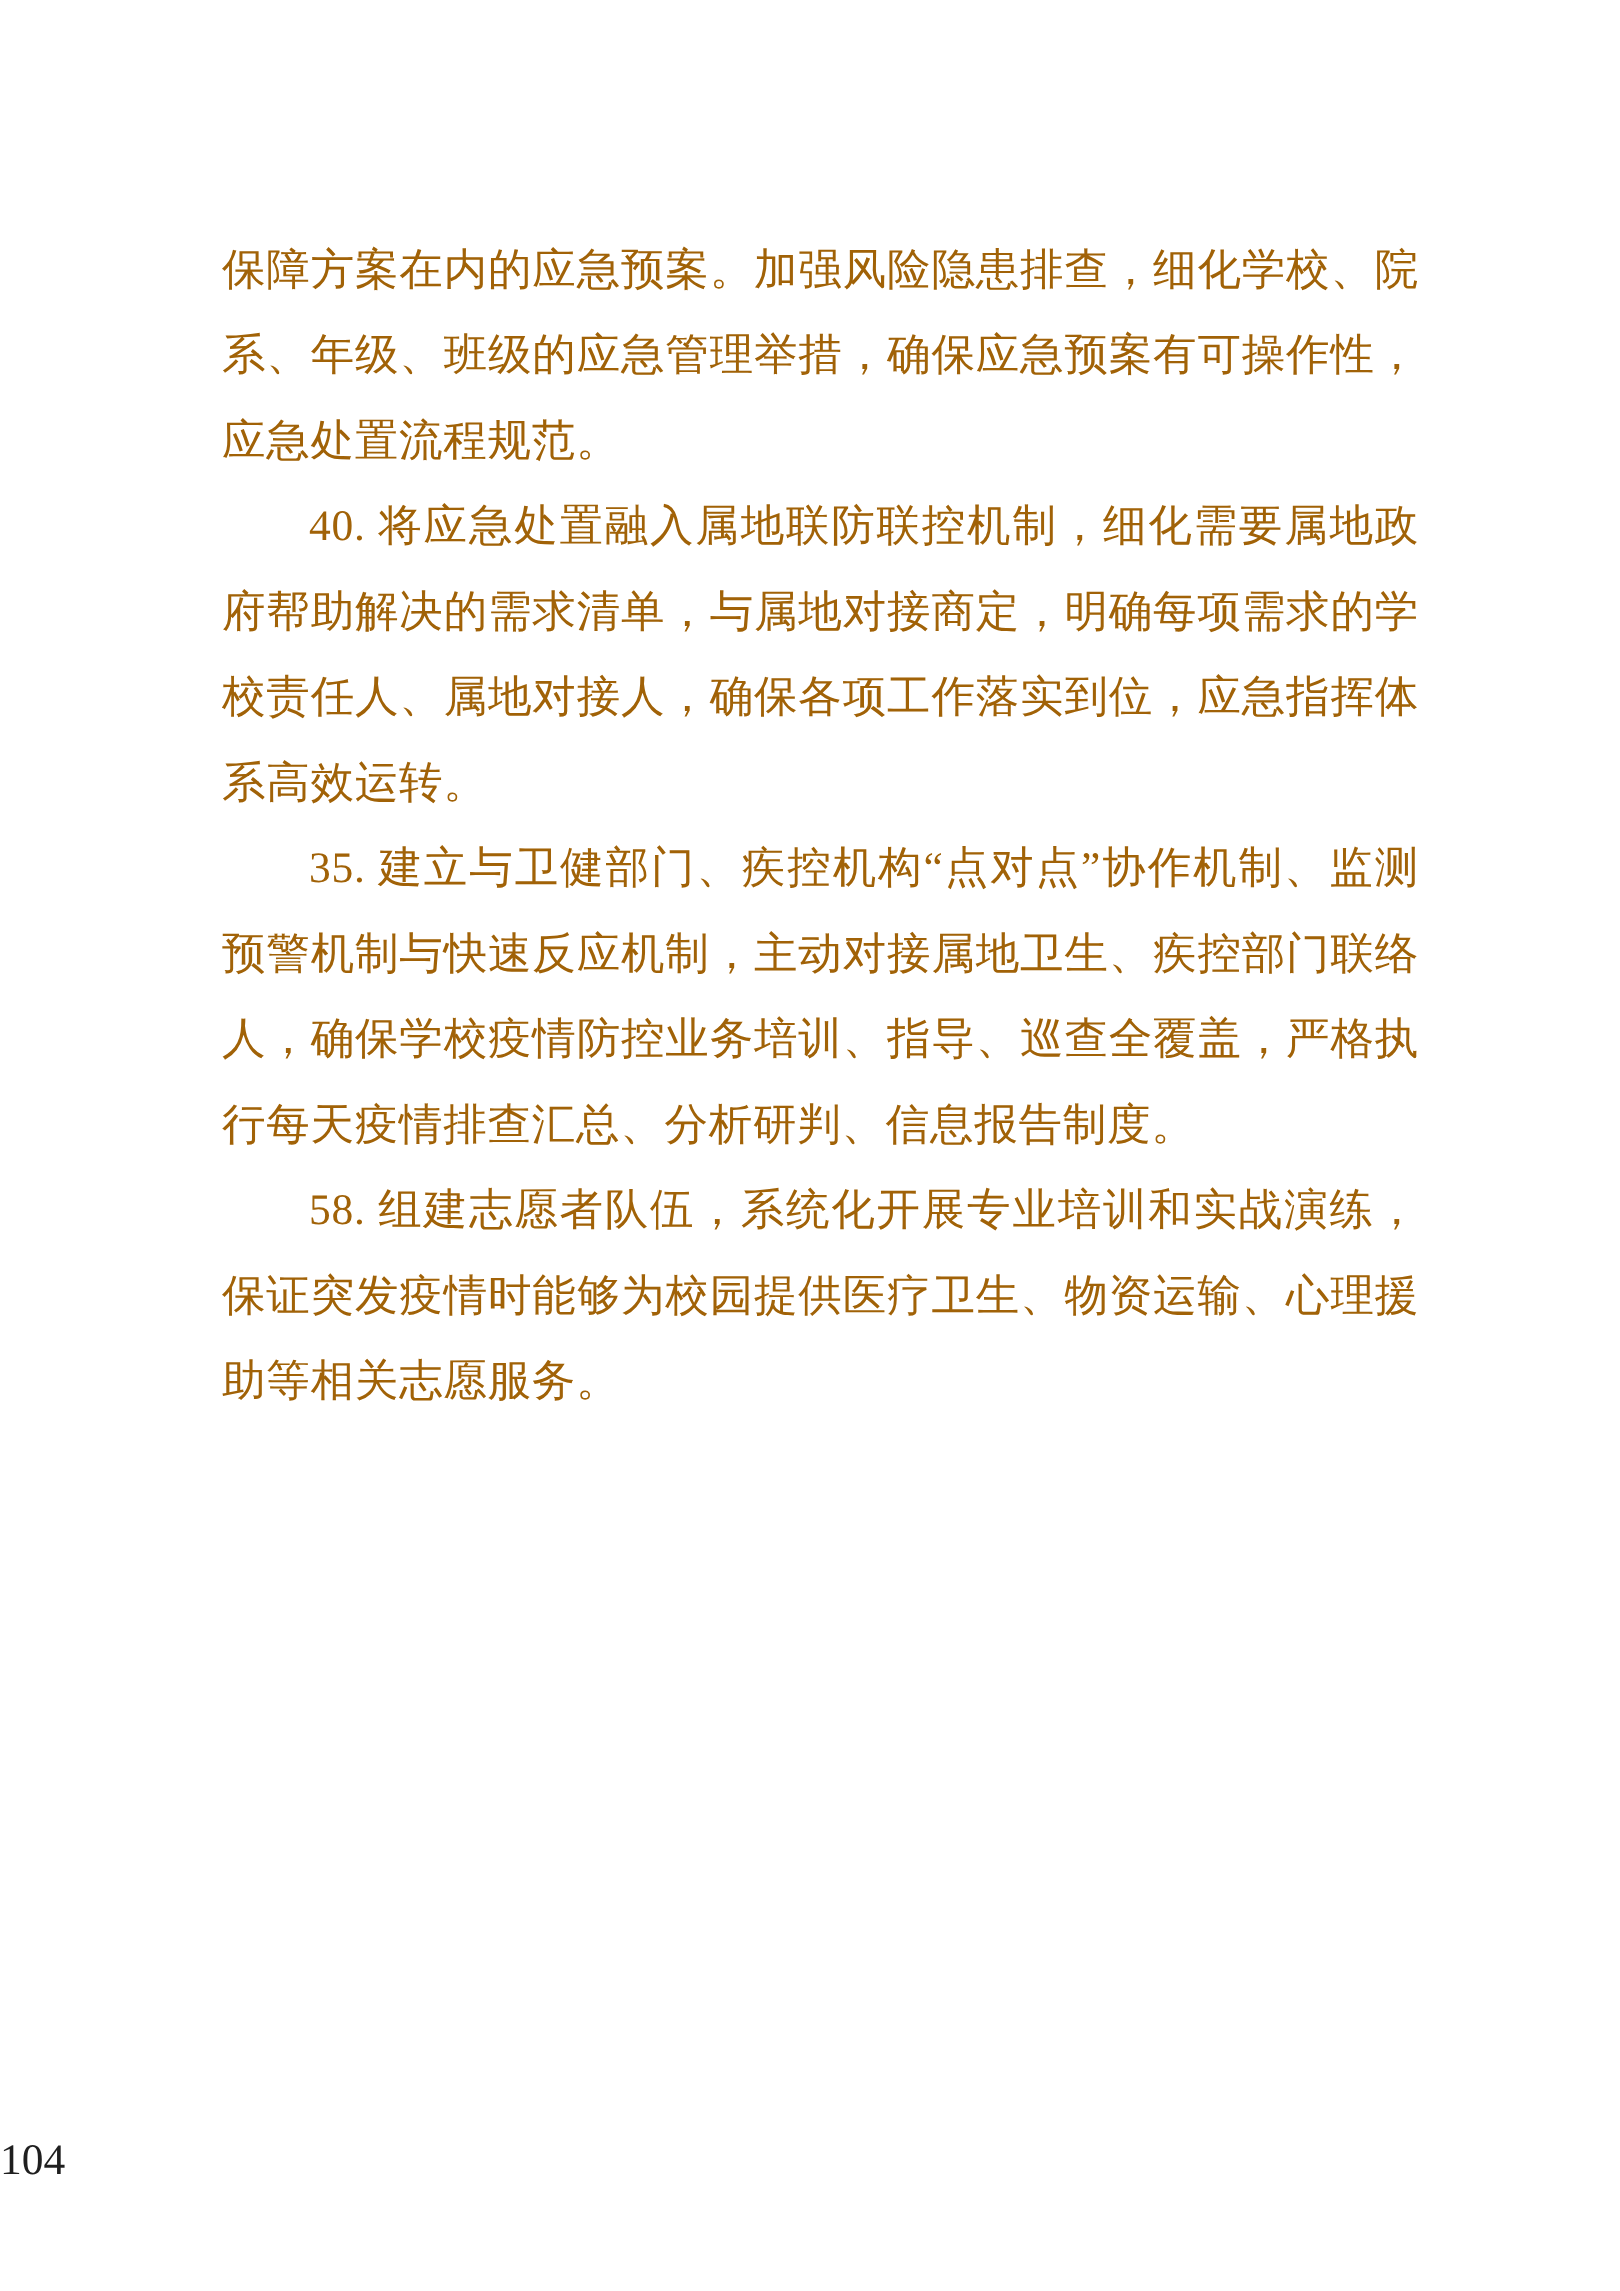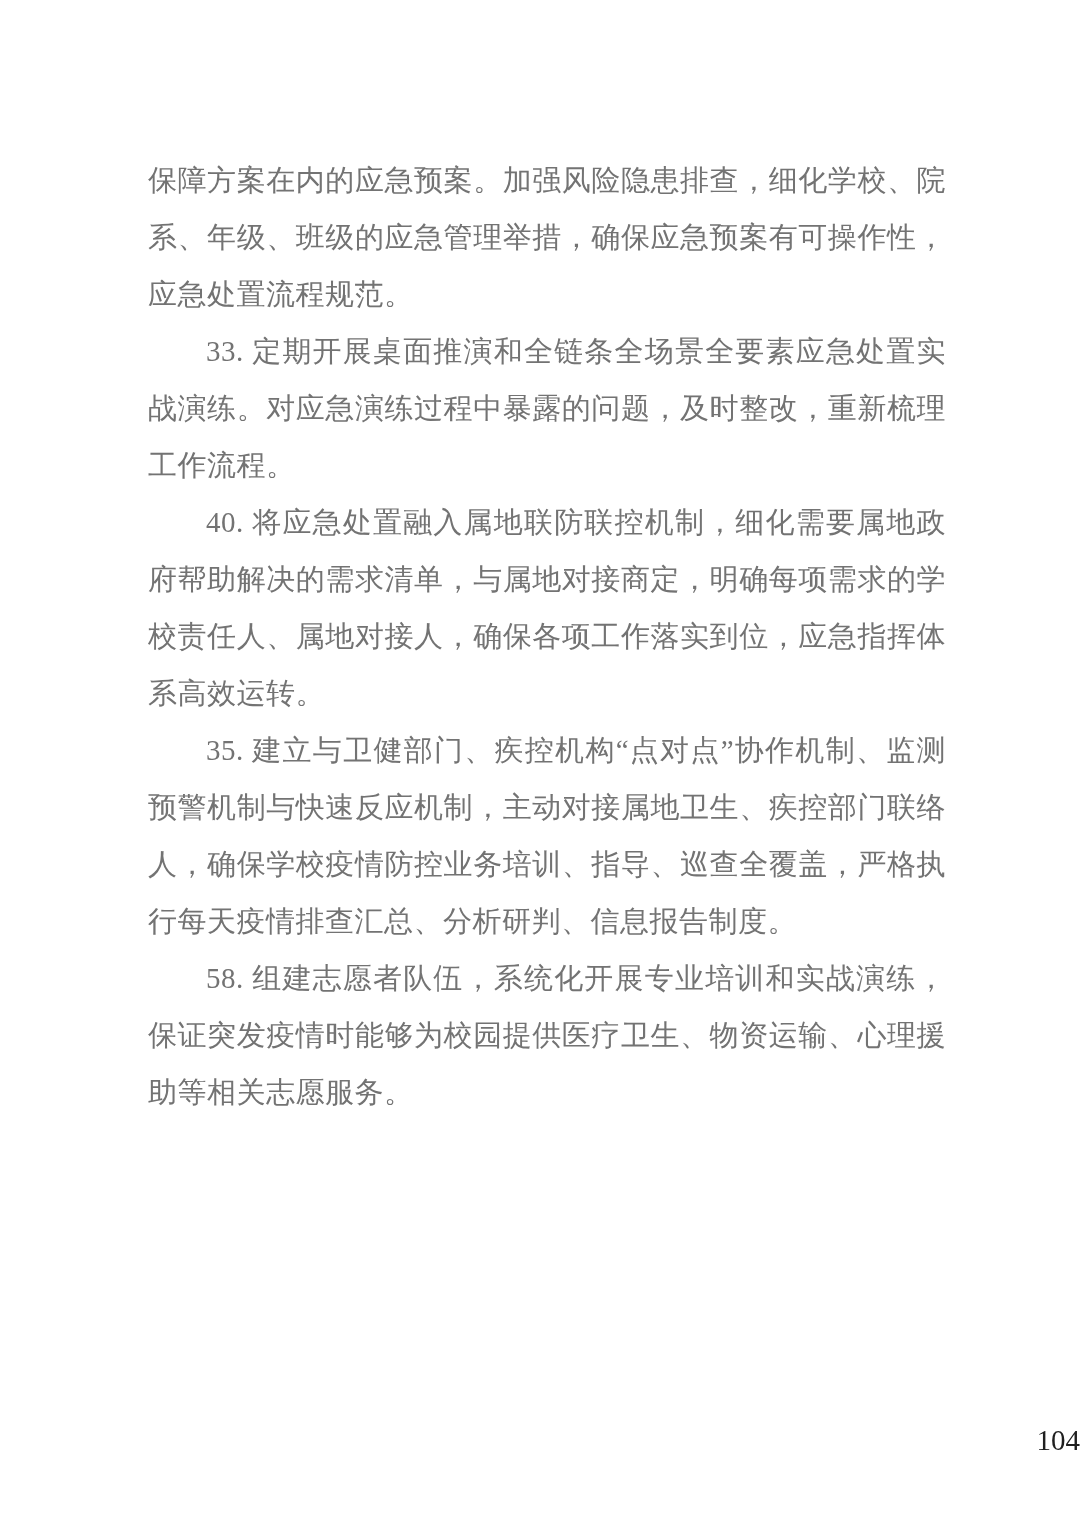--- a/index.html
+++ b/index.html
@@ -13,51 +13,50 @@
     height: 1527px;
     background: #ffffff;
     overflow: hidden;
     font-family: "Liberation Serif", "DejaVu Serif", serif;
   }
   .text-block {
     position: absolute;
     left: 148px;
     top: 152px;
     width: 798px;
-    color: #737373;
+    color: #a16207;
     font-size: 29px;
     line-height: 57px;
     text-align: justify;
     text-justify: inter-ideograph;
     letter-spacing: 0.5px;
   }
   .para {
     margin: 0;
     padding: 0;
     text-indent: 58px;
   }
   .para.no-indent {
     text-indent: 0;
   }
   .page-number {
     position: absolute;
     left: 0;
     top: 1424px;
     width: 100%;
-    text-align: right;
+    text-align: left;
     color: #1f1f1f;
     font-size: 29px;
     line-height: 32px;
   }
 </style>
 </head>
 <body>
 
 <div class="page">
   <div class="text-block">
     <p class="para no-indent">保障方案在内的应急预案。加强风险隐患排查，细化学校、院系、年级、班级的应急管理举措，确保应急预案有可操作性，应急处置流程规范。</p>
-    <p class="para">33. 定期开展桌面推演和全链条全场景全要素应急处置实战演练。对应急演练过程中暴露的问题，及时整改，重新梳理工作流程。</p>
     <p class="para">40. 将应急处置融入属地联防联控机制，细化需要属地政府帮助解决的需求清单，与属地对接商定，明确每项需求的学校责任人、属地对接人，确保各项工作落实到位，应急指挥体系高效运转。</p>
     <p class="para">35. 建立与卫健部门、疾控机构“点对点”协作机制、监测预警机制与快速反应机制，主动对接属地卫生、疾控部门联络人，确保学校疫情防控业务培训、指导、巡查全覆盖，严格执行每天疫情排查汇总、分析研判、信息报告制度。</p>
     <p class="para">58. 组建志愿者队伍，系统化开展专业培训和实战演练，保证突发疫情时能够为校园提供医疗卫生、物资运输、心理援助等相关志愿服务。</p>
   </div>
   <div class="page-number">104</div>
 </div>
 
 </body></html>

